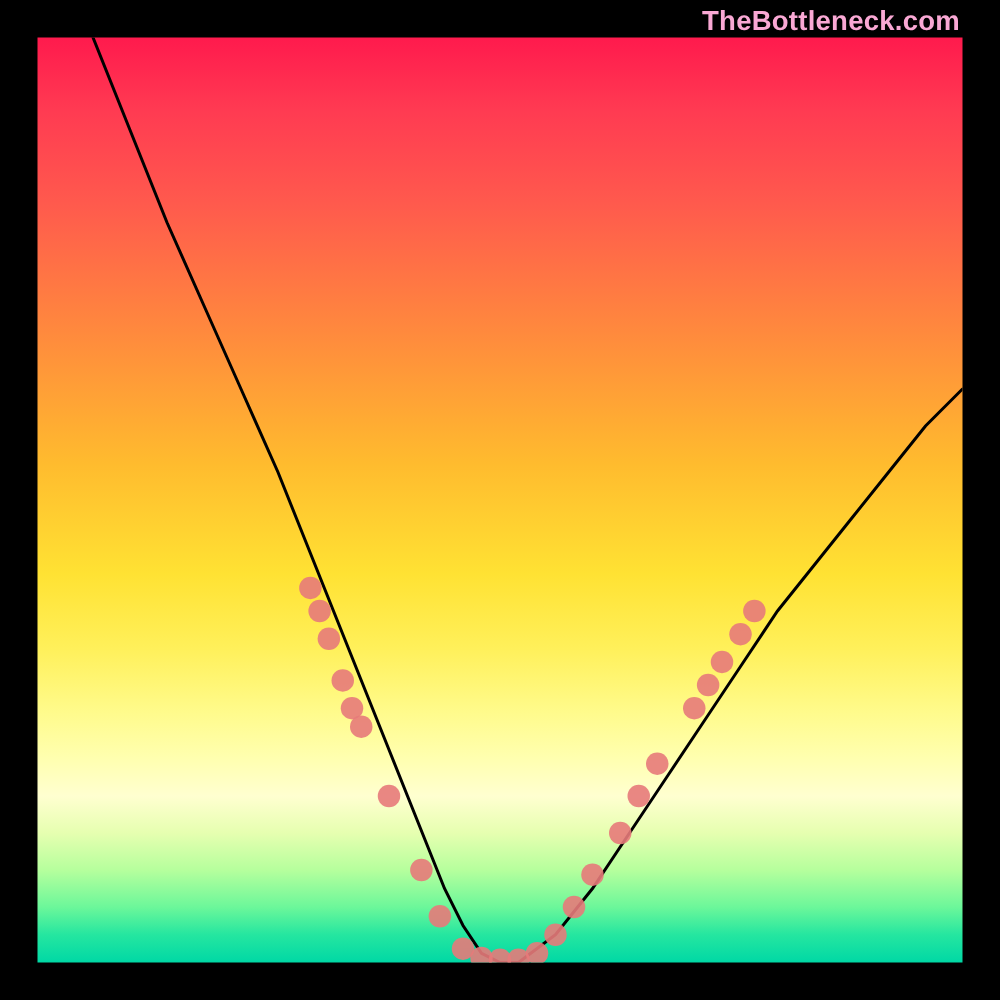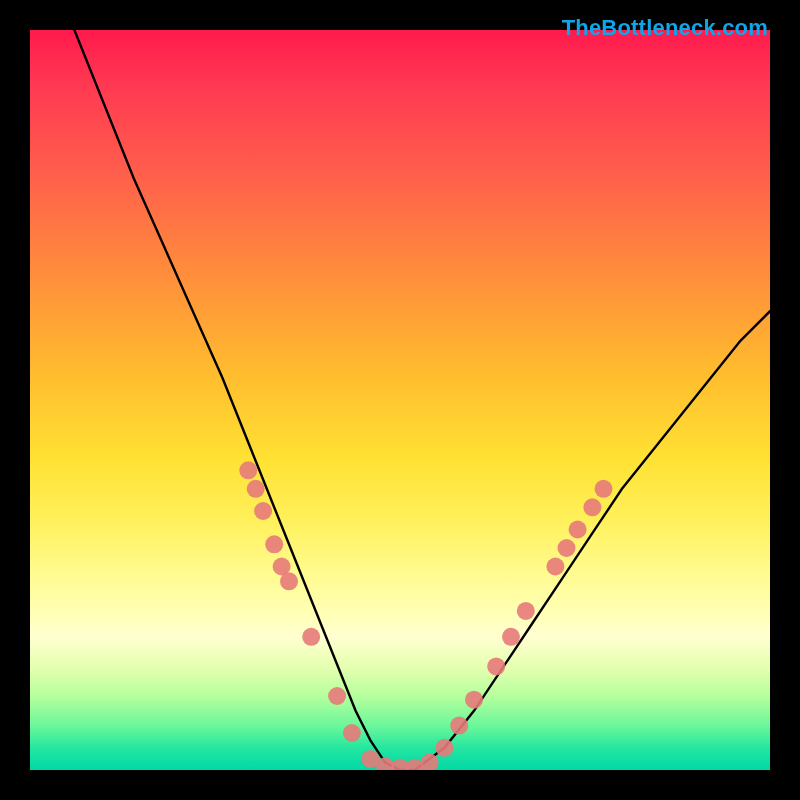--- a/index.html
+++ b/index.html
@@ -39,26 +39,25 @@
       #b6ff9d 90%,
       #6cf79a 94%,
       #25e6a0 97%,
       #00d8a5 100%
     );
   }
   .attribution {
     position: absolute;
     top: 4px;
     right: 32px;
-    color: #0ea5e9;
+    color: #f9a8d4;
     font-size: 22px;
     font-weight: 600;
     letter-spacing: 0.2px;
     user-select: none;
-    margin-top: 11px;
   }
   svg.curve {
     position: absolute;
     left: 0; top: 0;
   }
 </style>
 </head>
 <body>
 
 <div class="frame">

